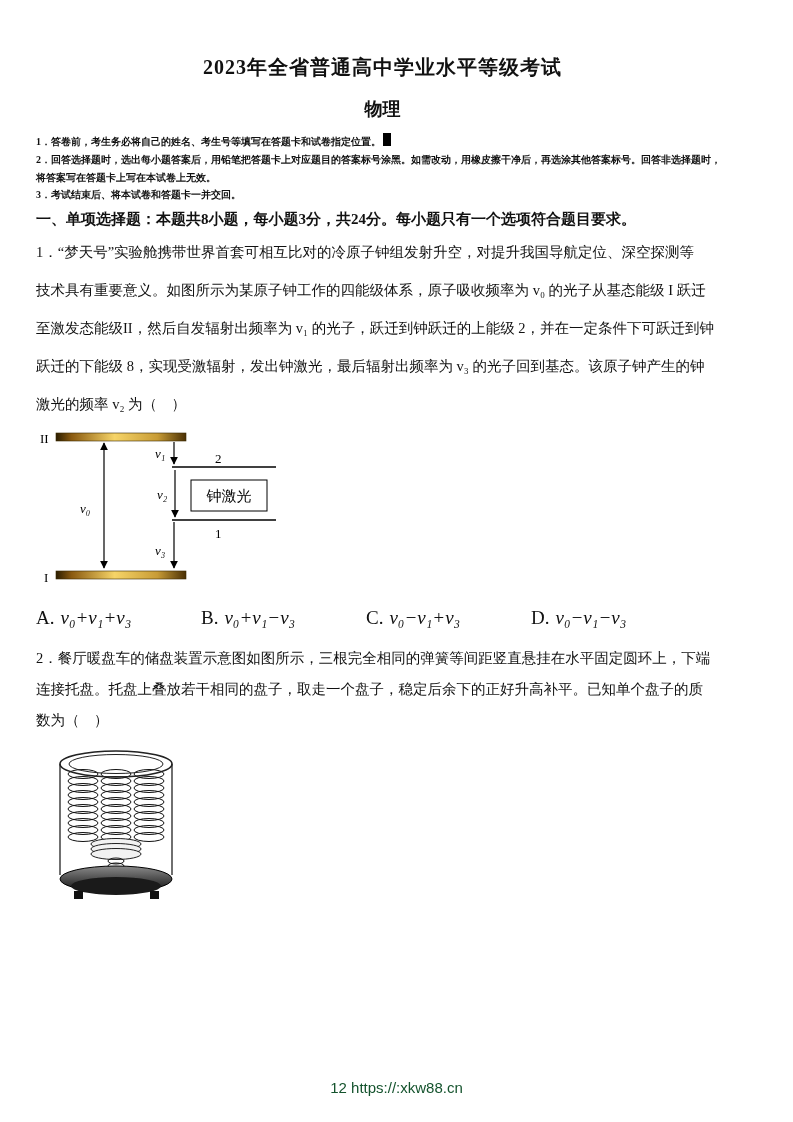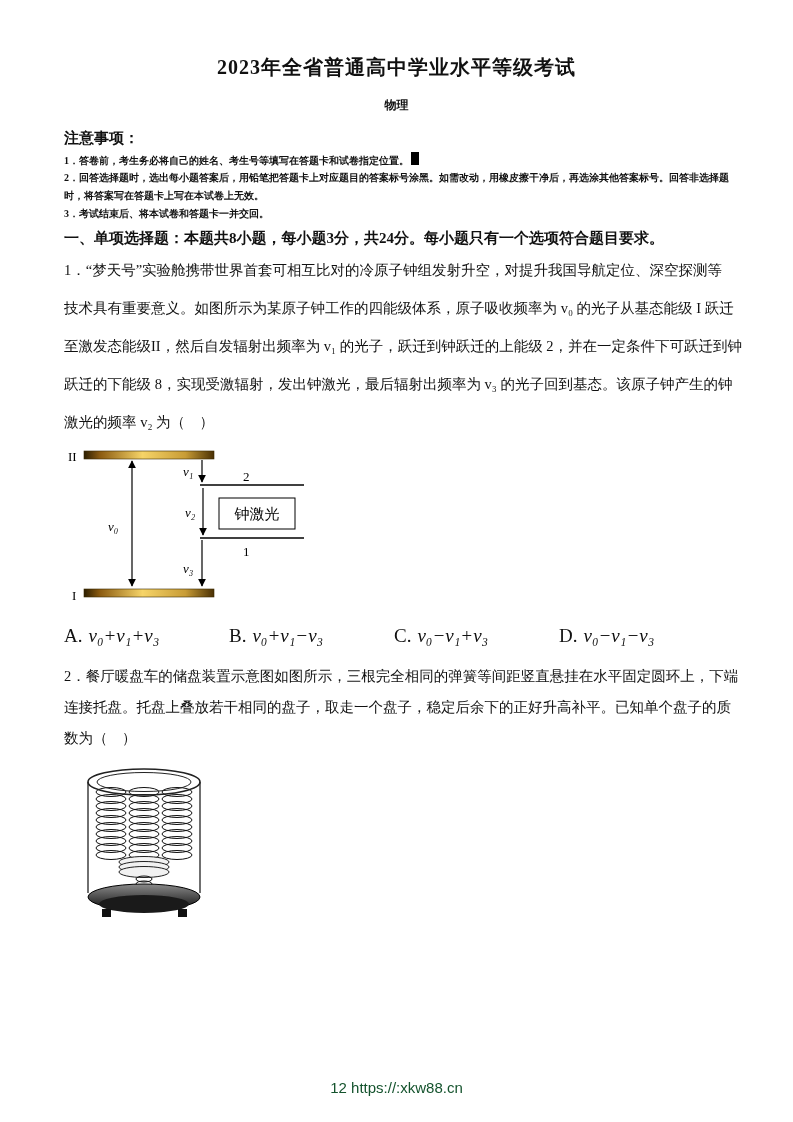--- a/index.html
+++ b/index.html
@@ -5,28 +5,28 @@
   * { box-sizing: border-box; }
   html, body { margin: 0; padding: 0; }
   body {
     width: 793px; height: 1122px;
     background: #ffffff;
     color: #111;
     font-family: "Liberation Serif", serif;
     position: relative;
     overflow: hidden;
   }
-  .page { position: absolute; inset: 0; padding: 54px 64px 0 64px; }
+  .page { position: absolute; inset: 0; padding: 54px 64px 0 36px; }
 
   .exam-title {
     text-align: center; font-size: 20px; font-weight: 700;
     letter-spacing: 1px; margin: 0 0 16px 0;
   }
   .subject-title {
-    text-align: center; font-size: 12px; font-weight: 700;
+    text-align: center; font-size: 18px; font-weight: 700;
     margin: 0 0 12px 0;
   }
 
   .notice-heading { font-size: 15px; font-weight: 700; line-height: 1.7; }
   .notice-item { font-size: 10px; font-weight: 700; line-height: 1.78; }
   .black-mark {
     display: inline-block; width: 8px; height: 13px;
     background: #000; vertical-align: -1px; margin-left: 2px;
   }
 
@@ -53,21 +53,20 @@
   svg .numlab { font-size: 13px; }
 </style>
 </head>
 <body>
 
 <div class="page">
 
   <h1 class="exam-title">2023年全省普通高中学业水平等级考试</h1>
   <h2 class="subject-title">物理</h2>
 
-  <div class="notice-heading">注意事项：</div>
   <div class="notice-item">
     <span>1．答卷前，考生务必将自己的姓名、考生号等填写在答题卡和试卷指定位置。</span><span class="black-mark"></span>
   </div>
   <div class="notice-item">2．回答选择题时，选出每小题答案后，用铅笔把答题卡上对应题目的答案标号涂黑。如需改动，用橡皮擦干净后，再选涂其他答案标号。回答非选择题时，将答案写在答题卡上写在本试卷上无效。</div>
   <div class="notice-item">3．考试结束后、将本试卷和答题卡一并交回。</div>
 
   <div class="section-heading">一、单项选择题：本题共8小题，每小题3分，共24分。每小题只有一个选项符合题目要求。</div>
 
   <div>
     <div class="q1-line">1．“梦天号”实验舱携带世界首套可相互比对的冷原子钟组发射升空，对提升我国导航定位、深空探测等</div>

